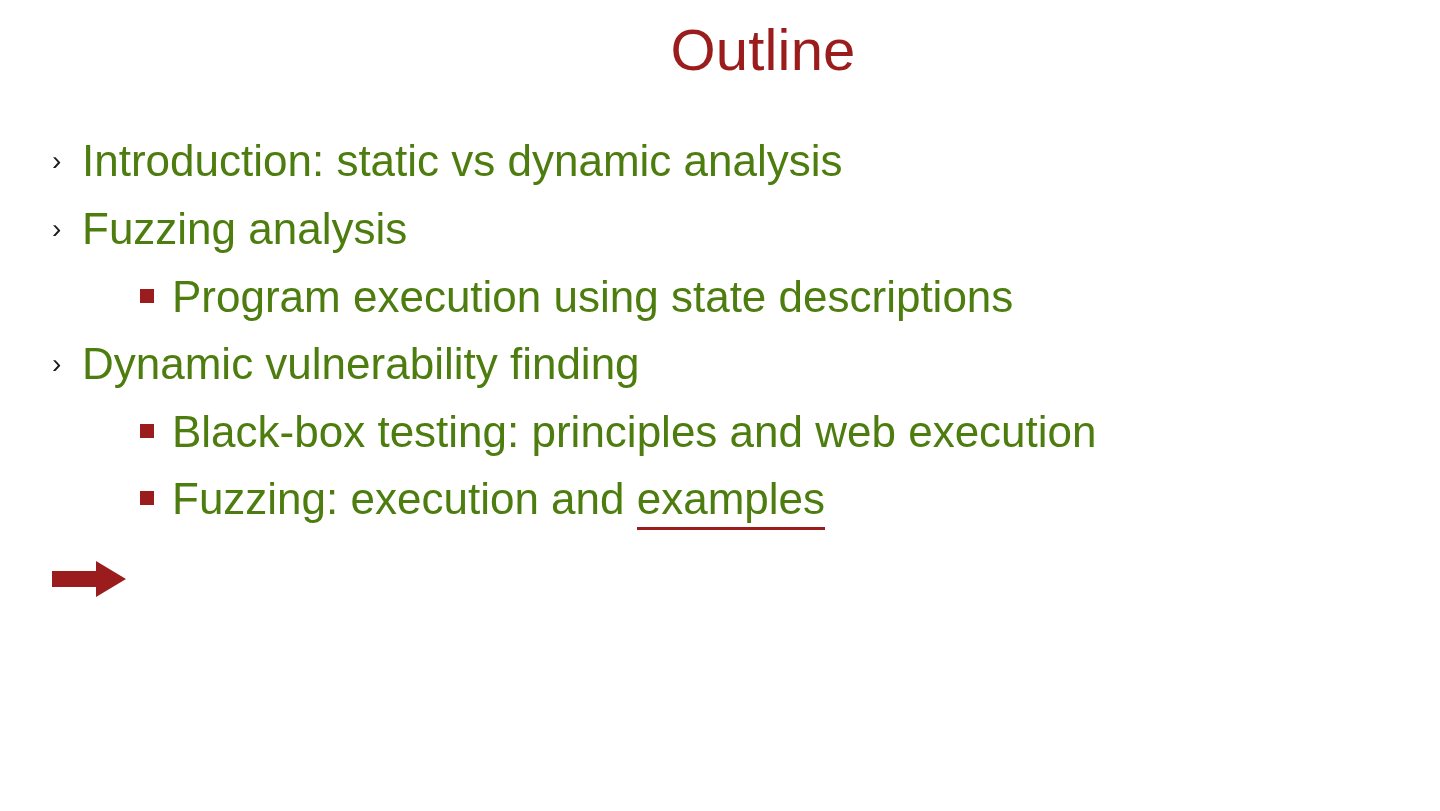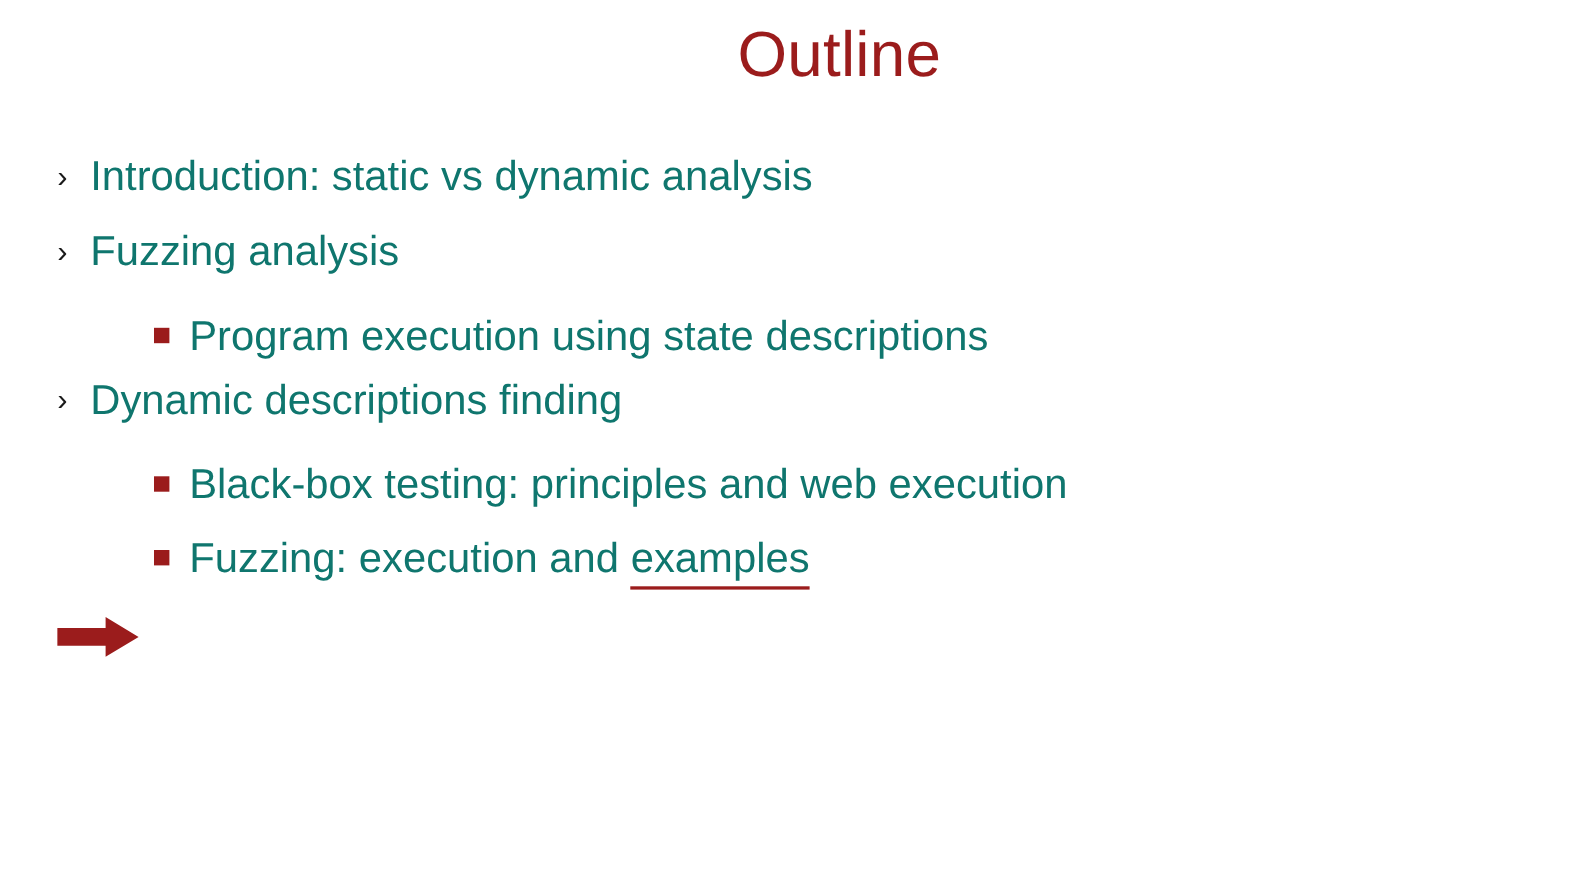--- a/index.html
+++ b/index.html
@@ -50,21 +50,20 @@
     position: relative;
   }
 
   .item.level1 {
     margin-left: 0;
     height: 68px;
   }
   .item.level2 {
     margin-left: 90px;
     height: 67px;
-    align-items: flex-end;
   }
 
   .bullet-l1 {
     width: 34px;
     flex: 0 0 34px;
     color: #1a1a1a;
     font-size: 28px;
     line-height: 58px;
     text-align: left;
     padding-left: 4px;
@@ -82,23 +81,23 @@
   .bullet-l2 .sq {
     display: block;
     width: 14px;
     height: 14px;
     background: #9b1c1c;
     margin-left: 2px;
     margin-top: -2px;
   }
 
   .item-text {
-    font-size: 38px;
+    font-size: 44px;
     line-height: 58px;
-    color: #0f766e;
+    color: #4d7c0f;
     white-space: nowrap;
   }
 
   .item-text .underlined {
     border-bottom: 3px solid #9b1c1c;
     padding-bottom: 4px;
   }
 
   
   .arrow {
@@ -132,21 +131,21 @@
     <div class="item level2">
       <span class="bullet-l2">
           <span class="sq"></span>
         </span>
       <span class="item-text">Program execution using state descriptions</span>
     </div>
 
 
     <div class="item level1">
       <span class="bullet-l1">›</span>
-      <span class="item-text">Dynamic descriptions finding</span>
+      <span class="item-text">Dynamic vulnerability finding</span>
     </div>
 
     <div class="item level2">
       <span class="bullet-l2">
           <span class="sq"></span>
         </span>
       <span class="item-text">Black-box testing: principles and web execution</span>
     </div>
 
     <div class="item level2">

